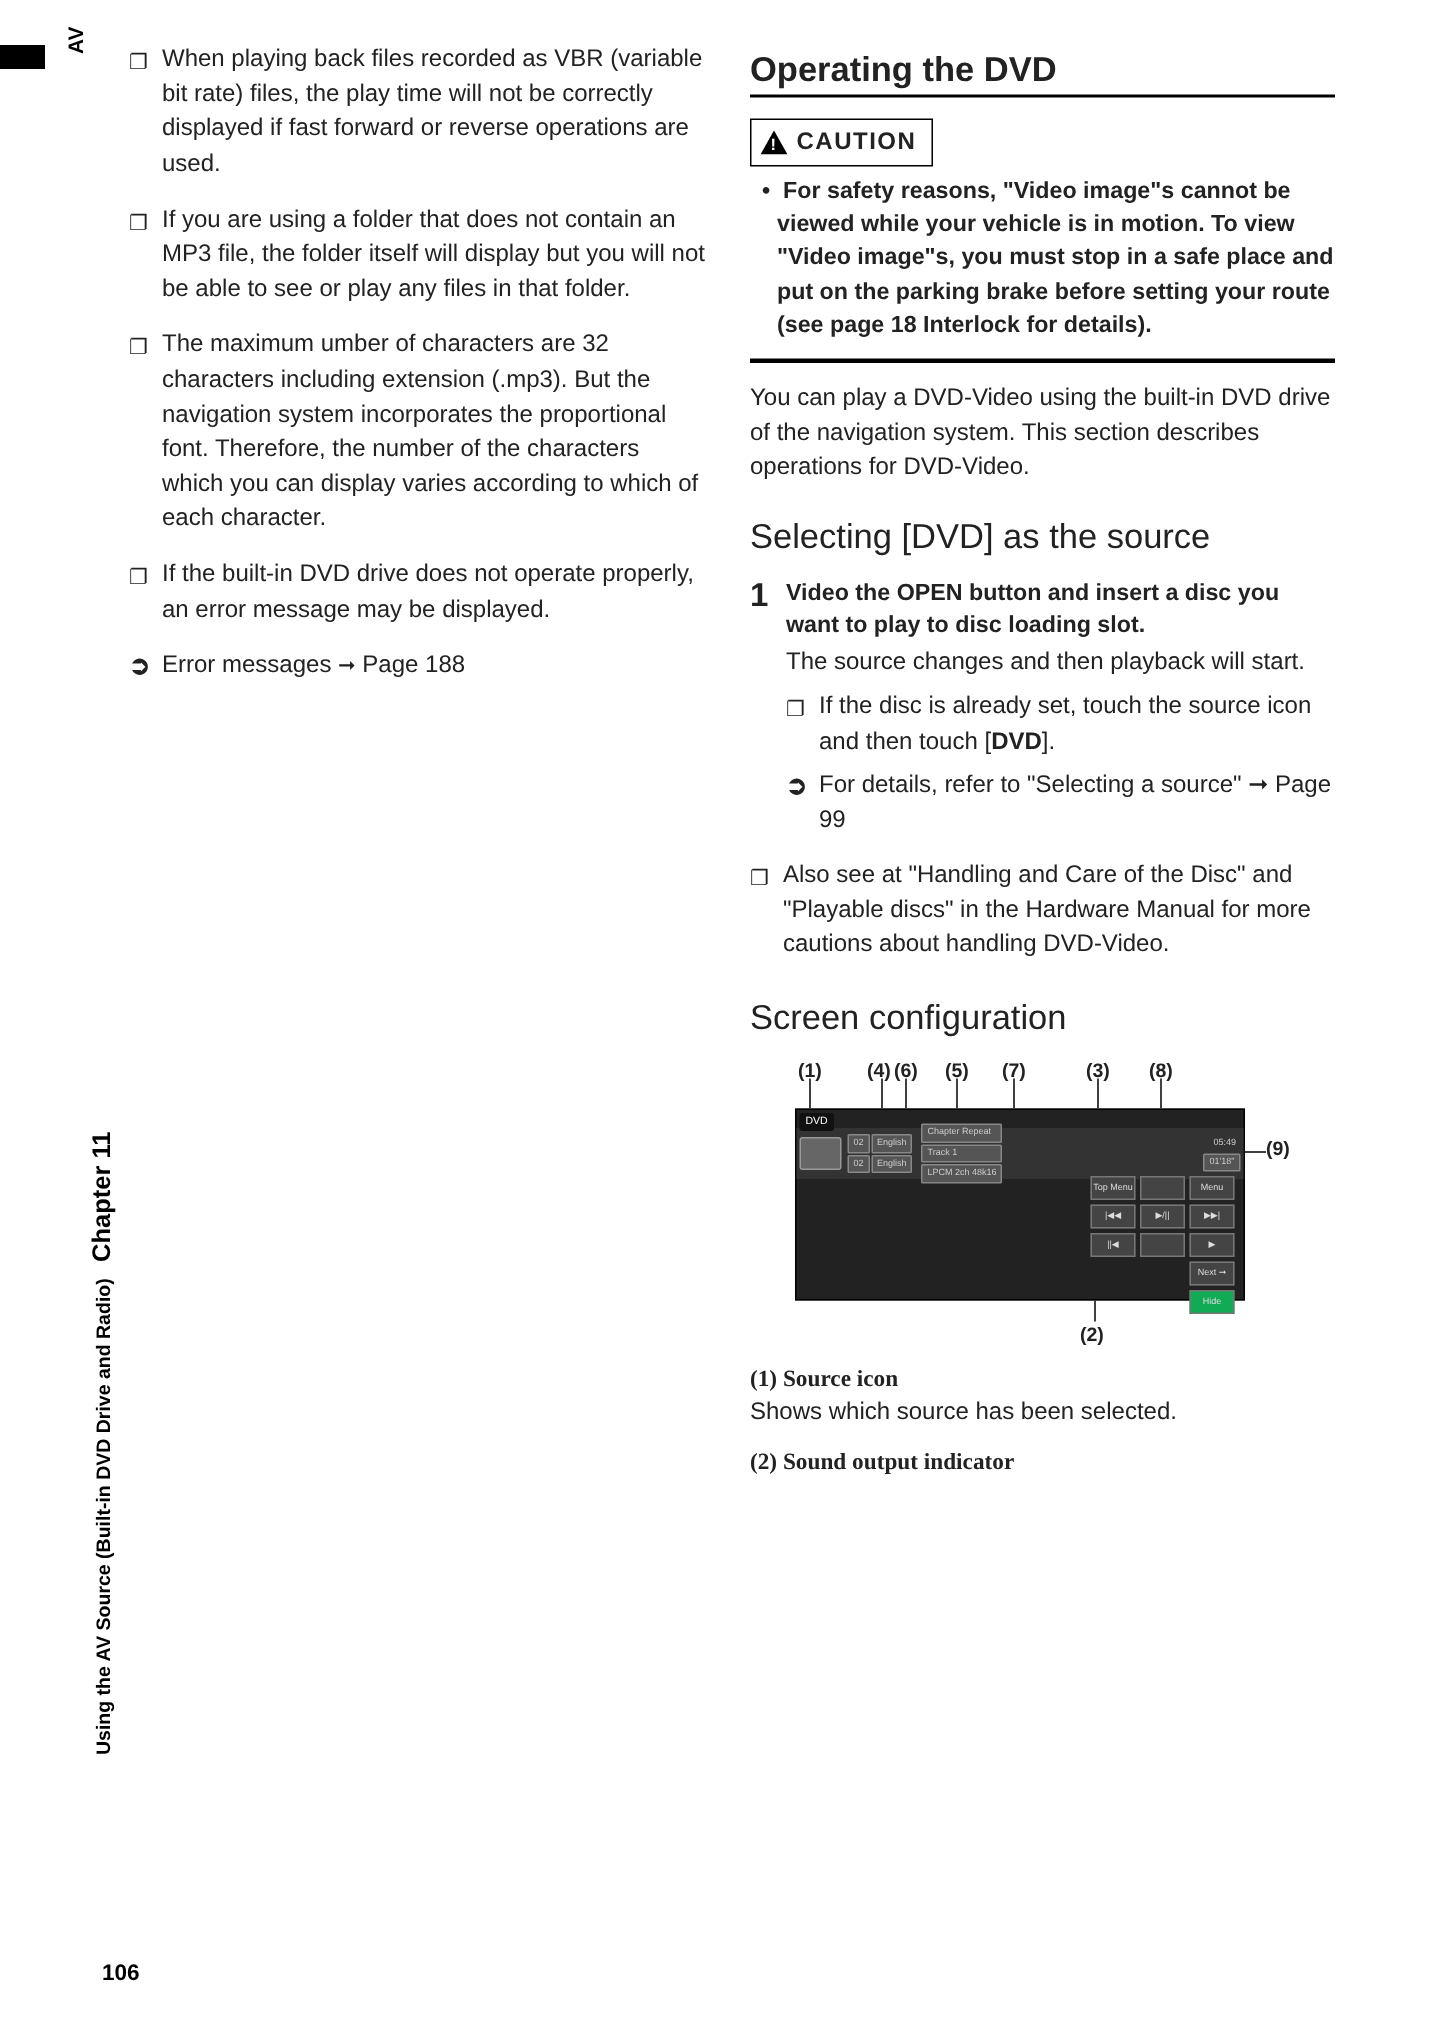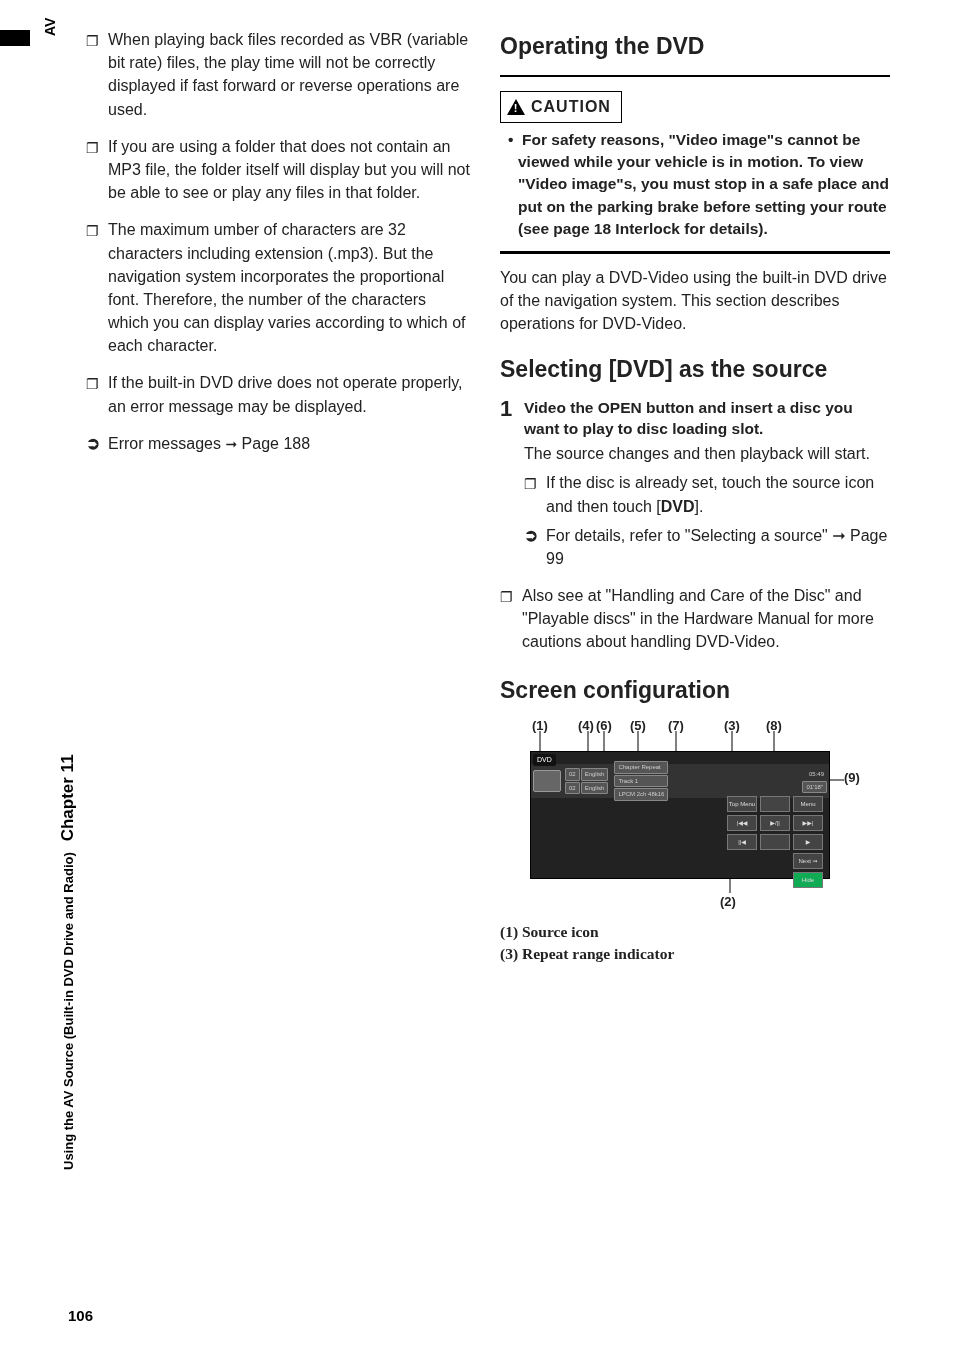--- a/index.html
+++ b/index.html
@@ -81,21 +81,21 @@
   .sup-item .mark {
     flex: 0 0 22px;
     font-size: 17px;
     font-weight: bold;
   }
   .arrow { font-size: 14px; }
   .h1 {
     font-size: 23px;
     font-weight: bold;
     border-bottom: 2px solid #000;
-    padding-bottom: 12px;
+    padding-bottom: 0;
     margin-bottom: 14px;
     margin-top: 2px;
   }
   .caution-box {
     border: 1.5px solid #000;
     display: inline-flex;
     align-items: center;
     padding: 3px 10px 3px 6px;
     font-weight: bold;
     font-size: 16px;
@@ -111,21 +111,21 @@
   .caution-text {
     font-weight: bold;
     font-size: 15.5px;
     line-height: 1.45;
     padding-left: 18px;
     text-indent: -10px;
   }
   .para { margin-bottom: 18px; }
   .h1b {
     font-size: 23px;
-    font-weight: bold;
+    font-weight: normal;
     margin-bottom: 10px;
   }
   .step {
     display: flex;
     margin-bottom: 4px;
   }
   .step .num {
     flex: 0 0 24px;
     font-size: 22px;
     font-weight: bold;
@@ -392,17 +392,18 @@
       <div class="fig-lab" style="top:52px;left:314px">(9)</div>
 
       <svg width="10" height="20" style="position:absolute;top:162px;left:195px">
           <line x1="5" y1="0" x2="5" y2="14" class="tick"></line>
         </svg>
       <div class="fig-lab" style="top:176px;left:190px">(2)</div>
     </div>
 
     <div class="desc">
       <div class="desc-title">(1) Source icon</div>
-      <div class="desc-title">(3) Repeat range indicator</div>
+      <div class="desc-body">Shows which source has been selected.</div>
+      <div class="desc-title">(2) Sound output indicator</div>
     </div>
 
   </div>
 </div>
 
 </body></html>

